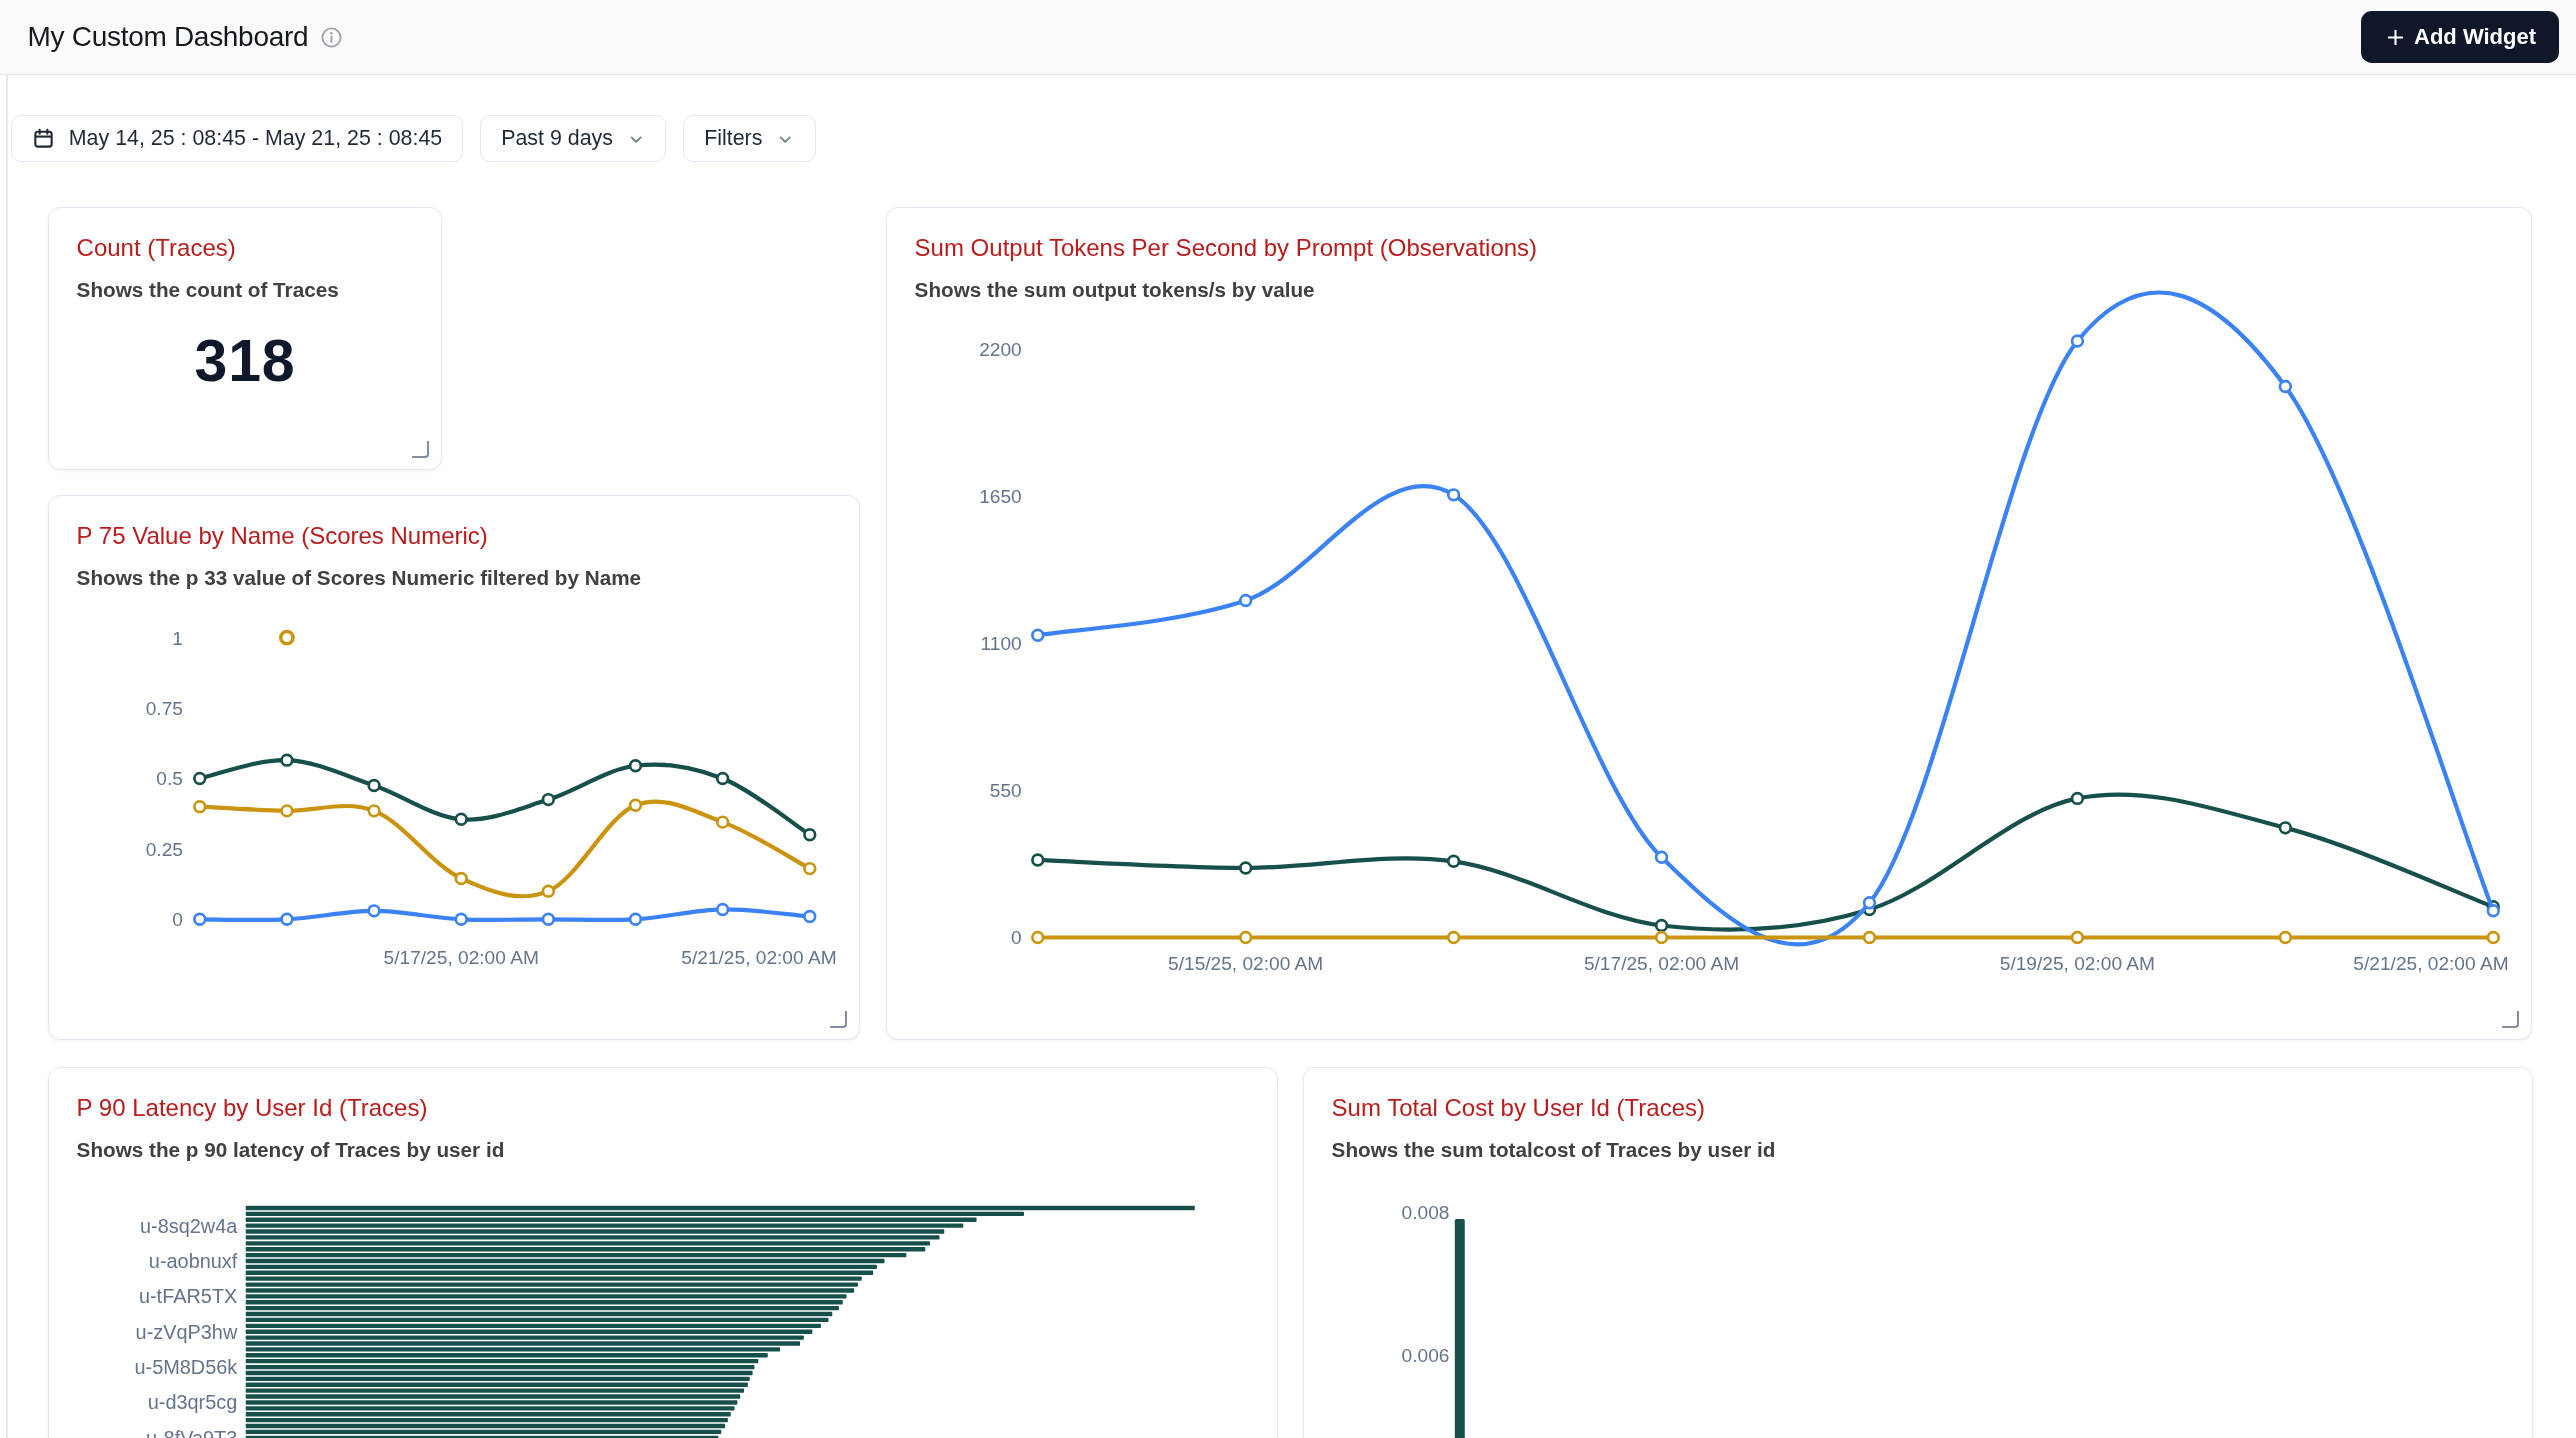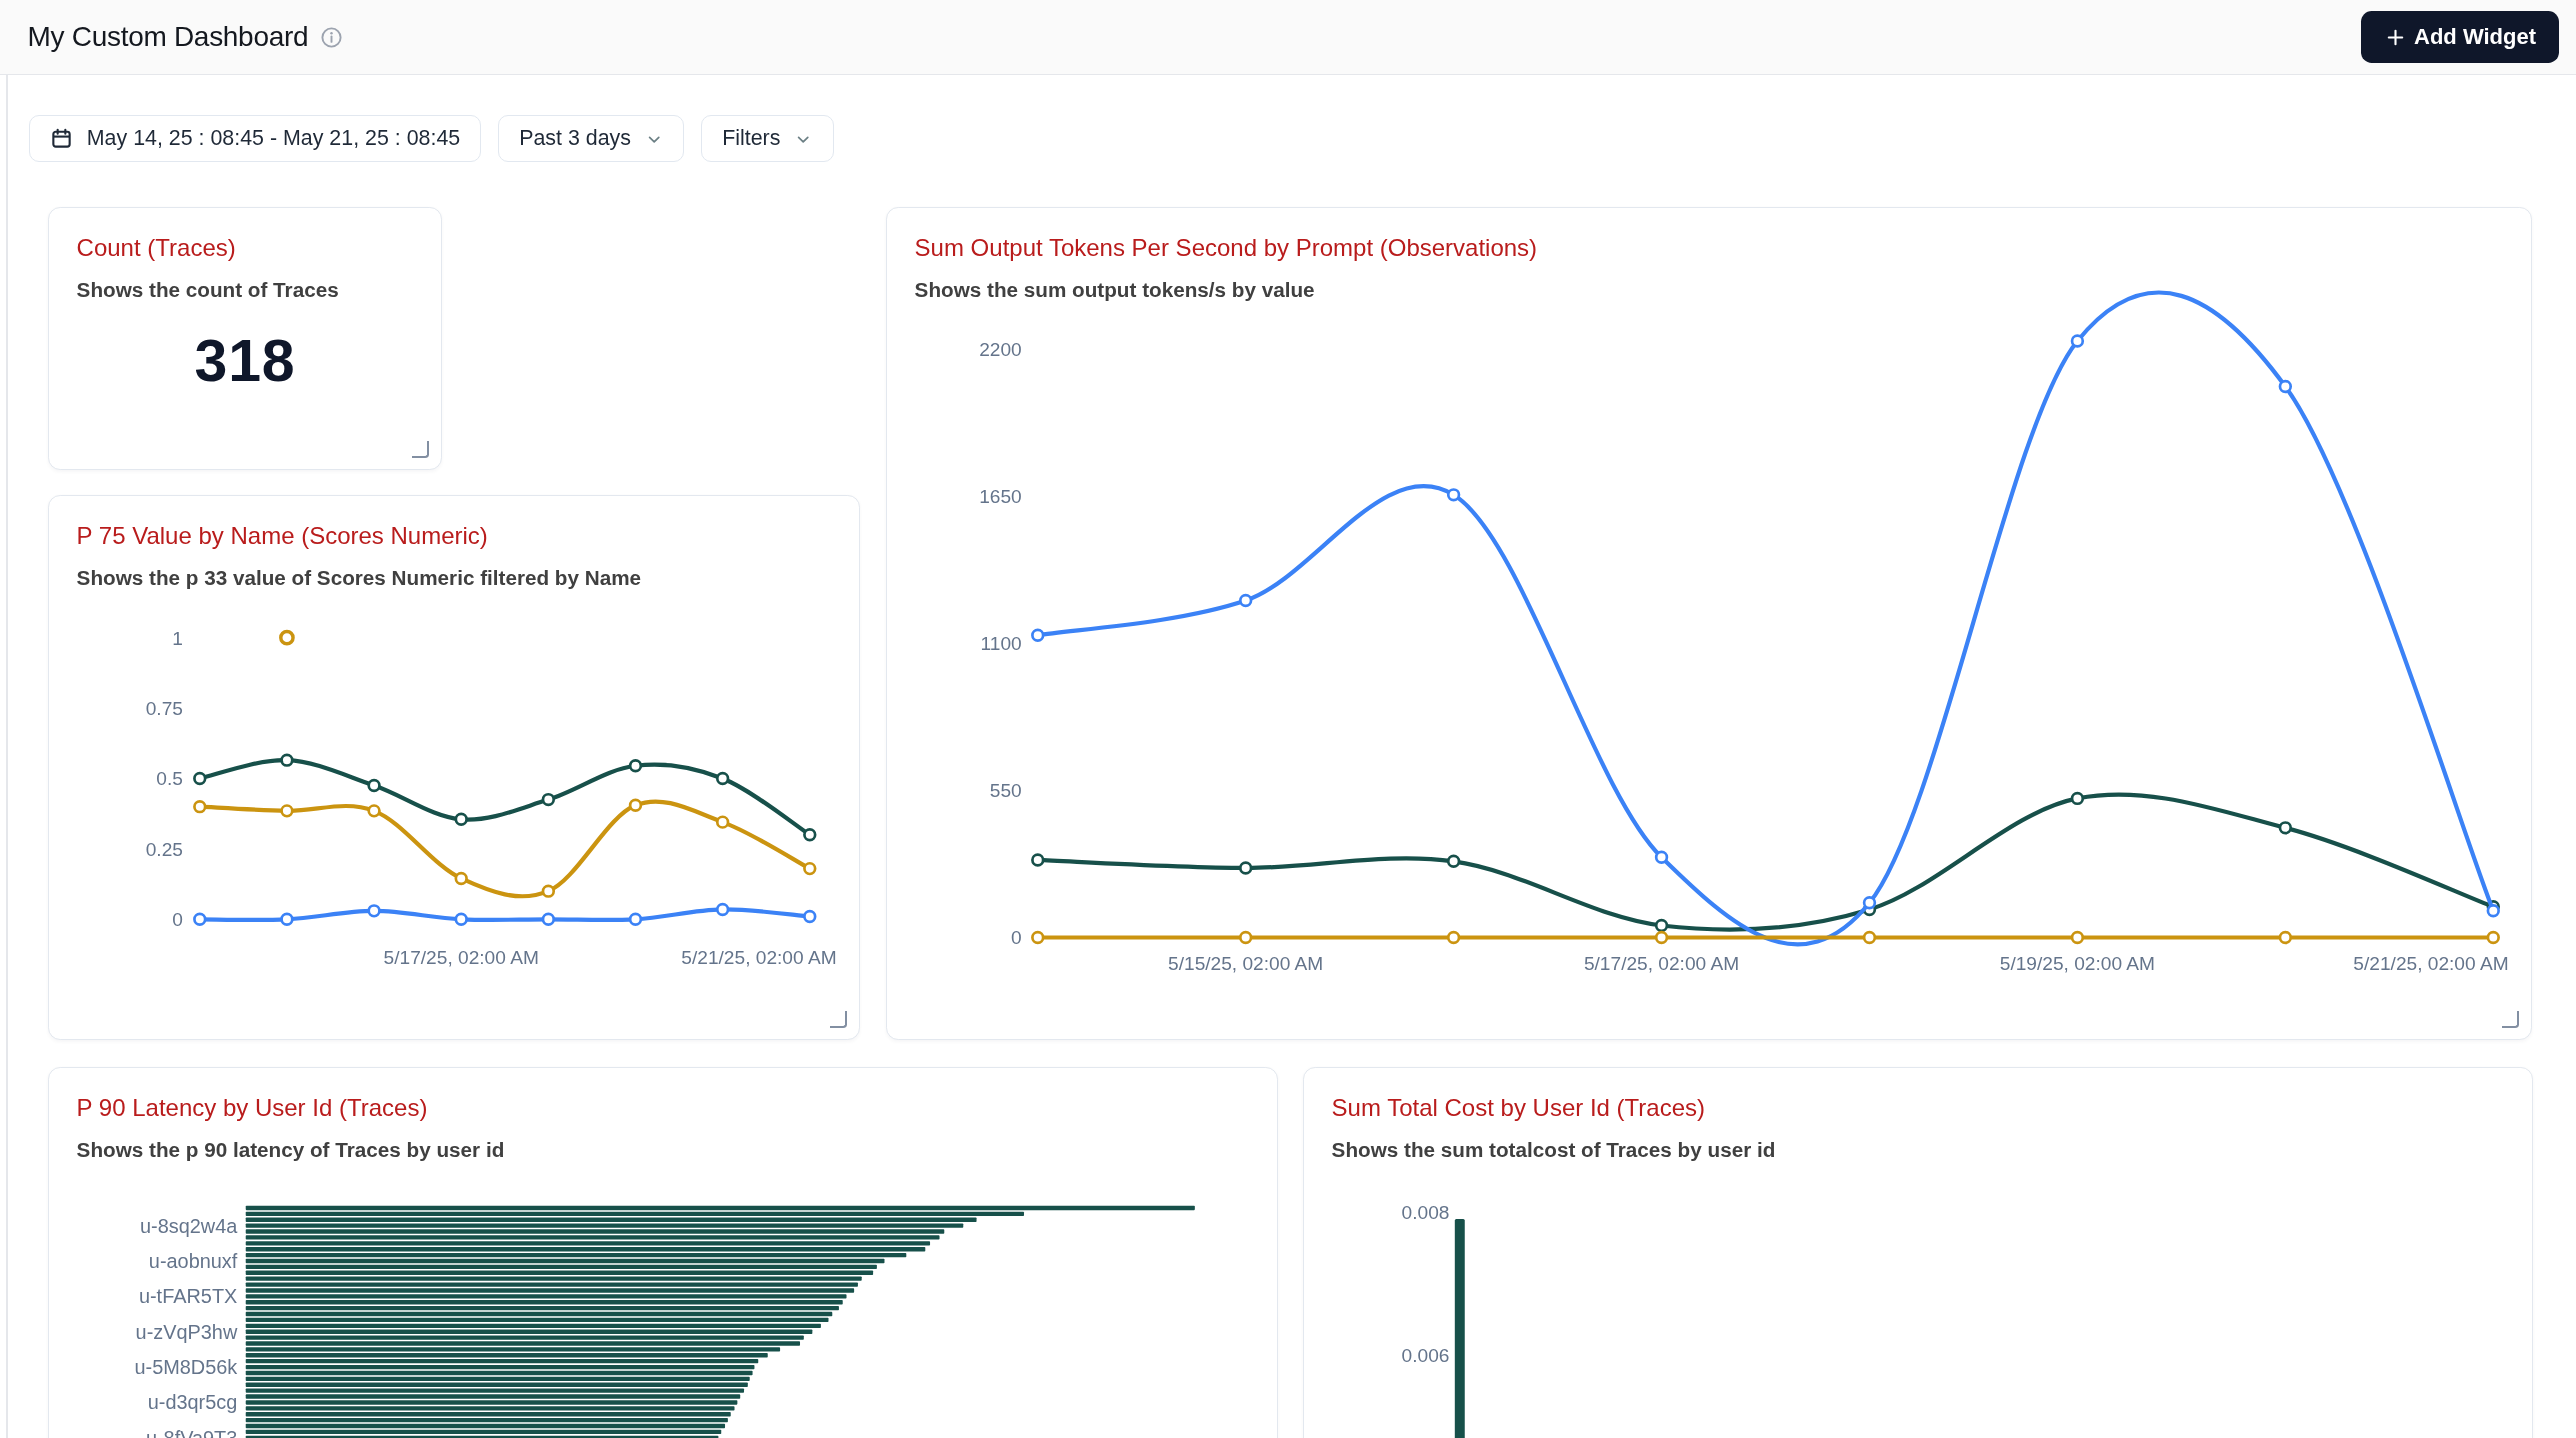--- a/index.html
+++ b/index.html
@@ -16,21 +16,21 @@
   .page-title{font-size:28px;font-weight:400;color:#14181f;letter-spacing:-0.3px;}
   .info-icon{margin-left:12.2px;display:inline-flex;align-items:center;}
   .header-spacer{flex:1;}
   .add-widget-btn{
     display:flex;align-items:center;gap:7px;height:52px;padding:0 23px;
     background:#0f172a;border:none;border-radius:10.7px;color:#fff;
     font-size:22px;font-weight:600;font-family:inherit;cursor:pointer;
   }
   
   .content-left-border{position:absolute;left:6.1px;top:75px;bottom:0;width:1.5px;background:#e5e7eb;}
-  .toolbar{position:absolute;left:29px;top:115px;display:flex;align-items:center;gap:17px;}
+  .toolbar{position:absolute;left:11px;top:115px;display:flex;align-items:center;gap:17px;}
   .tb-btn{
     display:flex;align-items:center;gap:13.8px;height:47px;padding:0 20px;box-sizing:border-box;
     background:#fff;border:1.5px solid #e2e8f0;border-radius:10px;
     font-size:21.4px;font-weight:500;color:#1f2937;font-family:inherit;cursor:pointer;
   }
   .tb-btn .chev{display:inline-flex;margin-top:2.3px;}
   
   .card{
     position:absolute;box-sizing:border-box;background:#fff;
     border:1.5px solid #e3e8ef;border-radius:12.2px;
@@ -84,21 +84,21 @@
         <svg width="23" height="23" viewBox="0 0 24 24">
           <rect x="3.5" y="5" width="17" height="15.5" rx="2.5" fill="none" stroke="#1f2937" stroke-width="2.2"></rect>
           <line x1="8" y1="2.8" x2="8" y2="7" stroke="#1f2937" stroke-width="2.2" stroke-linecap="round"></line>
           <line x1="16" y1="2.8" x2="16" y2="7" stroke="#1f2937" stroke-width="2.2" stroke-linecap="round"></line>
           <line x1="3.5" y1="10" x2="20.5" y2="10" stroke="#1f2937" stroke-width="2.2"></line>
         </svg>
       </span>
       <span>May 14, 25 : 08:45 - May 21, 25 : 08:45</span>
     </button>
     <button class="tb-btn">
-      <span>Past 3 days</span>
+      <span>Past 9 days</span>
       <span class="chev">
         <svg width="18.4" height="18.4" viewBox="0 0 24 24">
             <polyline points="6,9.5 12,15.5 18,9.5" fill="none" stroke="#6b7f84" stroke-width="2.2" stroke-linecap="round" stroke-linejoin="round"></polyline>
           </svg>
       </span>
     </button>
     <button class="tb-btn">
       <span>Filters</span>
       <span class="chev">
         <svg width="18.4" height="18.4" viewBox="0 0 24 24">

